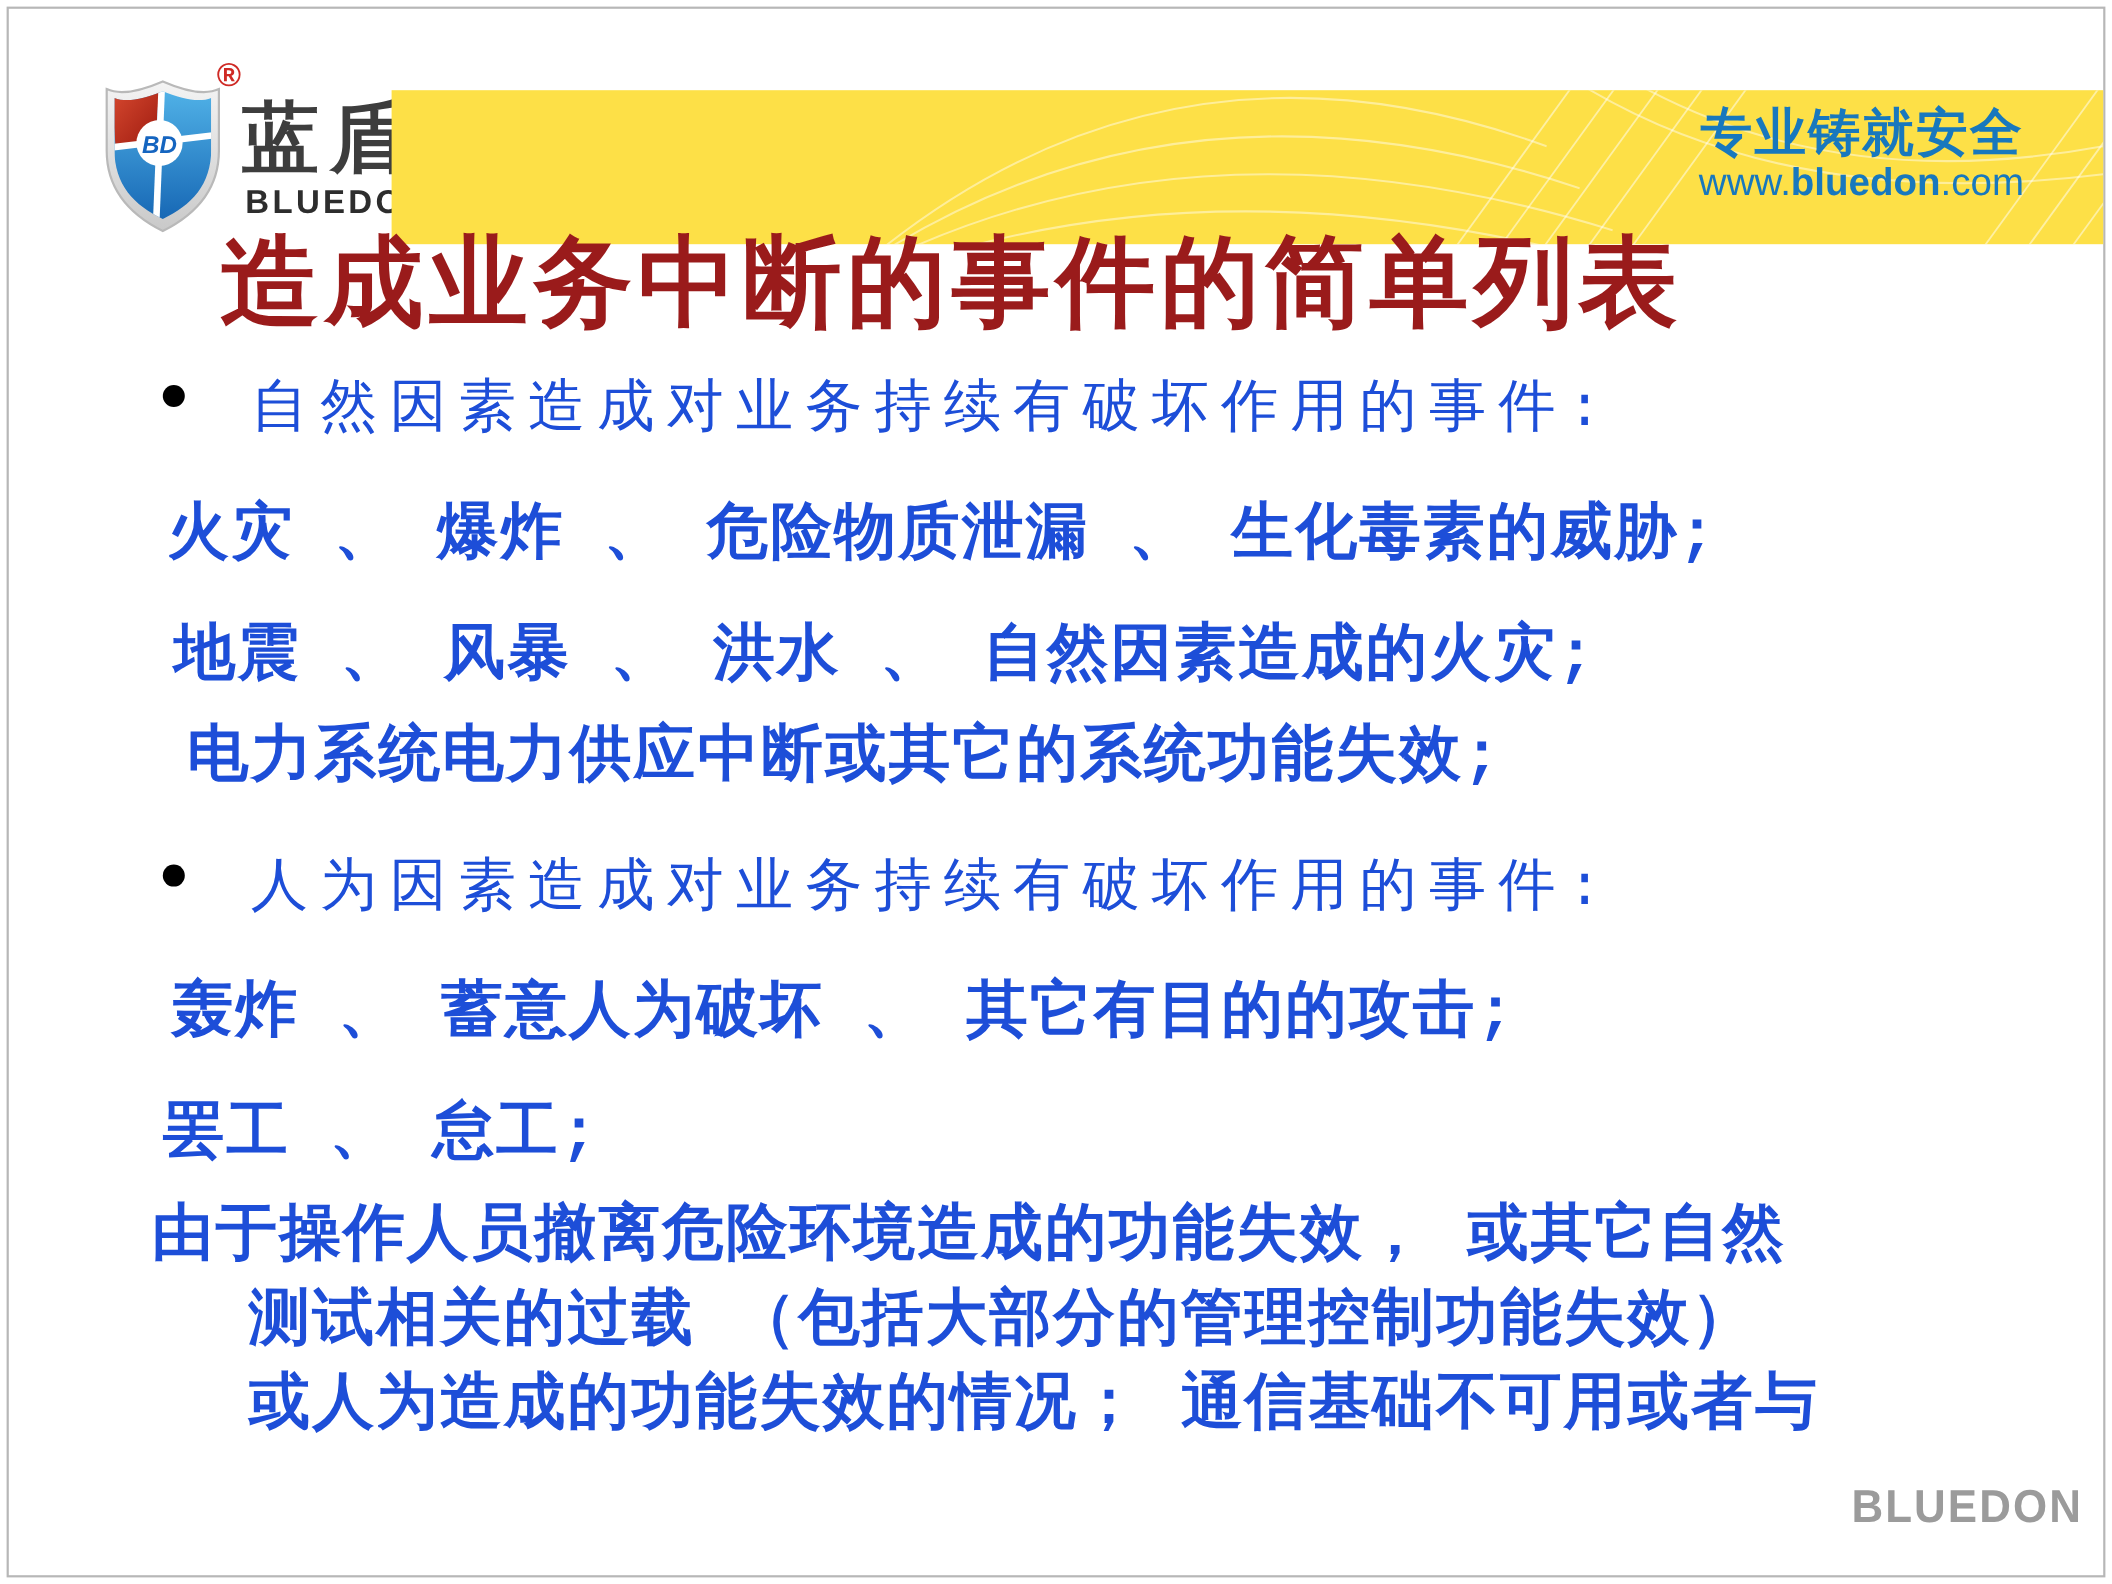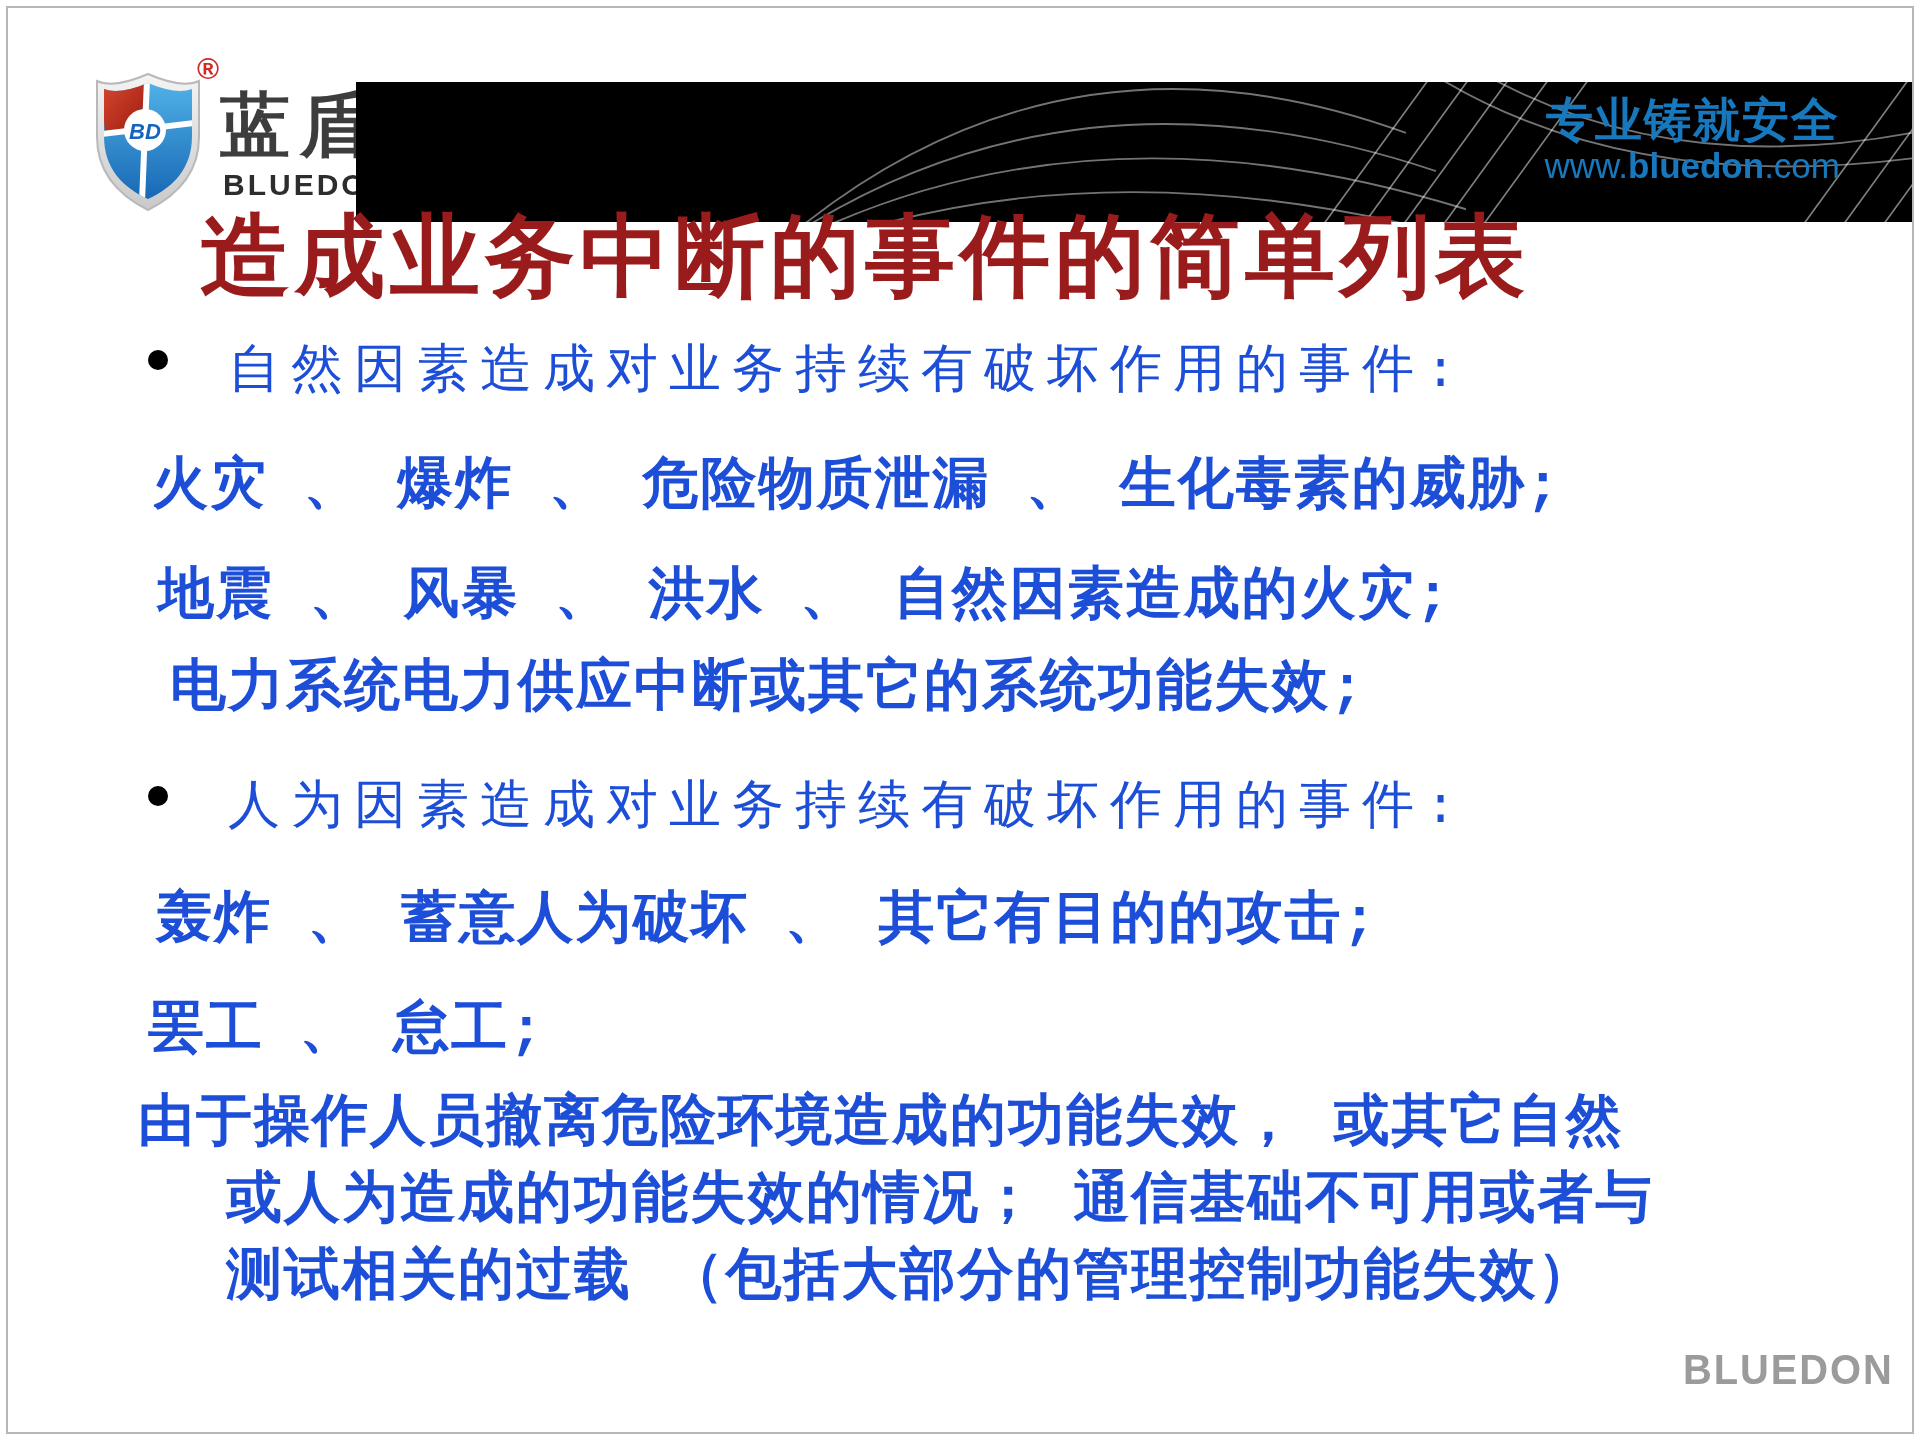--- a/index.html
+++ b/index.html
@@ -9,21 +9,21 @@
   }
   .frame{position:absolute;inset:6px;border:2px solid #b7b7b7;pointer-events:none;}
 
   
   .shield{position:absolute;left:93px;top:70px;}
   .reg-mark{position:absolute;left:197px;top:52px;font-size:30px;color:#cf2a25;font-weight:bold;}
   .company-cn{position:absolute;left:220px;top:90px;font-size:70px;line-height:1;font-weight:bold;color:#3d3d3d;letter-spacing:10px;font-family:"Liberation Sans",sans-serif;text-align:right;}
   .company-en{position:absolute;left:223px;top:168px;font-size:30px;font-weight:bold;color:#2d2d2d;letter-spacing:3px;}
 
   
-  .banner{position:absolute;left:356px;top:82px;right:8px;height:140px;background:#000000;overflow:hidden;}
+  .banner{position:absolute;left:356px;top:82px;right:8px;height:140px;background:#fde047;overflow:hidden;}
   .banner-deco{position:absolute;inset:0;width:100%;height:100%;}
   .banner-text{position:absolute;right:72px;top:12px;text-align:right;}
   .slogan{font-size:47px;line-height:52px;font-weight:bold;color:#1878bd;letter-spacing:2px;white-space:nowrap;}
   .url{font-size:35px;line-height:40px;color:#1878bd;white-space:nowrap;}
   .url .seg-light{font-weight:normal;}
   .url .seg-bold{font-weight:bold;}
 
   
   .slide-title{
     position:absolute;left:200px;top:196px;white-space:nowrap;
@@ -139,17 +139,17 @@
 <div class="row bullet-row r5">
   <span class="dot"></span><span>人为因素造成对业务持续有破坏作用的事件:</span>
 </div>
 
 <div class="row emph-row r6">轰炸 、 蓄意人为破坏 、 其它有目的的攻击;</div>
 
 <div class="row emph-row r7">罢工 、 怠工;</div>
 
 <div class="row para-row r8">
   <div>由于操作人员撤离危险环境造成的功能失效， 或其它自然</div>
+  <div class="cont">测试相关的过载 （包括大部分的管理控制功能失效）</div>
   <div class="cont">或人为造成的功能失效的情况； 通信基础不可用或者与</div>
-  <div class="cont">测试相关的过载 （包括大部分的管理控制功能失效）</div>
 </div>
 
 <div class="watermark">BLUEDON</div>
 
 </body></html>

